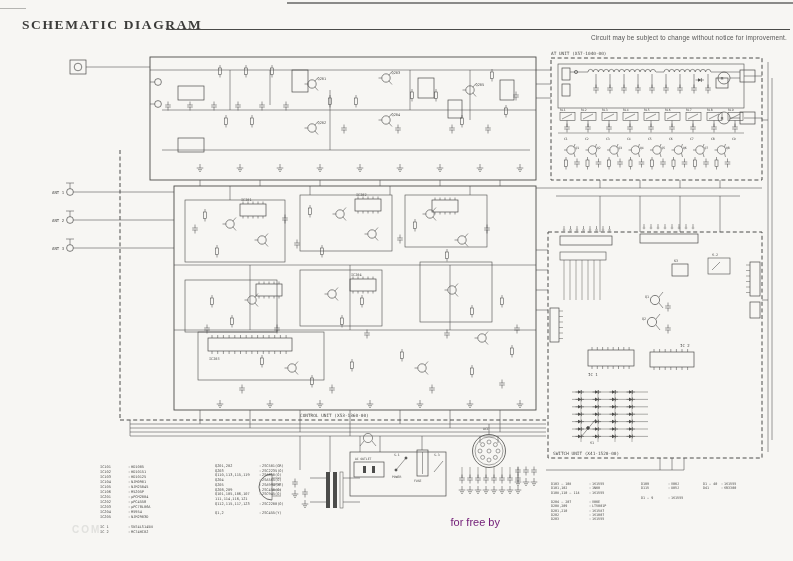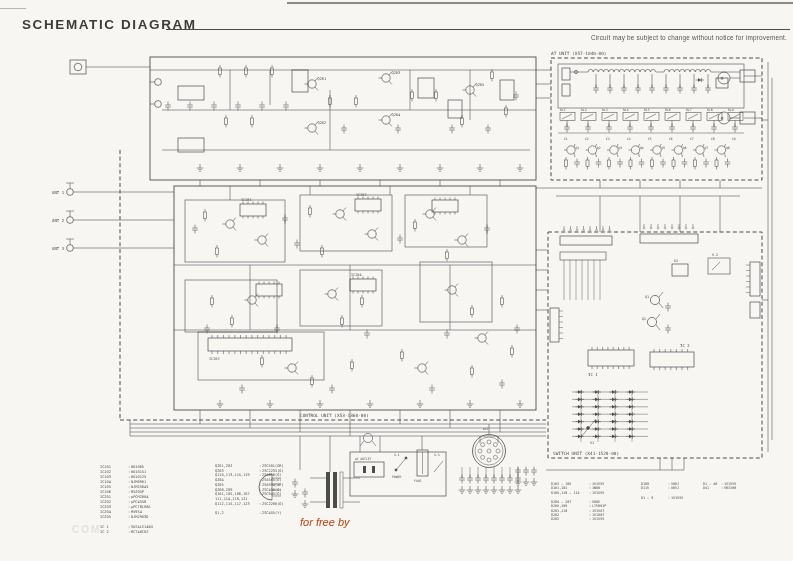--- a/index.html
+++ b/index.html
@@ -1,25 +1,25 @@
 <!DOCTYPE html>
 <html><head>
 <meta charset="utf-8">
 <style>
   html,body{margin:0;padding:0;background:#e9e8e5;}
   .page{position:relative;width:793px;height:561px;background:#f7f6f3;overflow:hidden;
         font-family:"Liberation Sans", sans-serif;}
   .scan-line-top{position:absolute;left:287px;top:2px;width:506px;height:2px;background:#8a8a88;}
   .scan-line-top2{position:absolute;left:0;top:8px;width:26px;height:1px;background:#b5b5b2;}
   .title{position:absolute;left:22px;top:17px;font-size:13.5px;font-weight:bold;
-         letter-spacing:1.6px;color:#3c3c3a;}
+         letter-spacing:1.6px;color:#3c3c3a;font-family:Liberation Serif, serif;}
   .title-rule{position:absolute;left:166px;top:29px;width:624px;height:1.4px;background:#4a4a48;}
   .notice{position:absolute;right:6px;top:34px;font-size:6.4px;color:#555;letter-spacing:.2px;}
-  .watermark{position:absolute;left:300px;top:515px;width:200px;text-align:left;
-             color:#c2410c;line-height:14px;font-style:italic;}
+  .watermark{position:absolute;left:300px;top:515px;width:200px;text-align:right;
+             color:#701a75;line-height:14px;}
   .watermark .l1{font-size:11px;}
   .watermark .l2{font-size:12px;}
   .ghost{position:absolute;left:72px;top:524px;font-size:10px;font-weight:bold;
          letter-spacing:2px;color:#e1e1de;}
   svg.schem{position:absolute;left:0;top:0;}
   svg text{font-family:"DejaVu Sans Mono", monospace;}
 </style>
 </head>
 <body>
 

